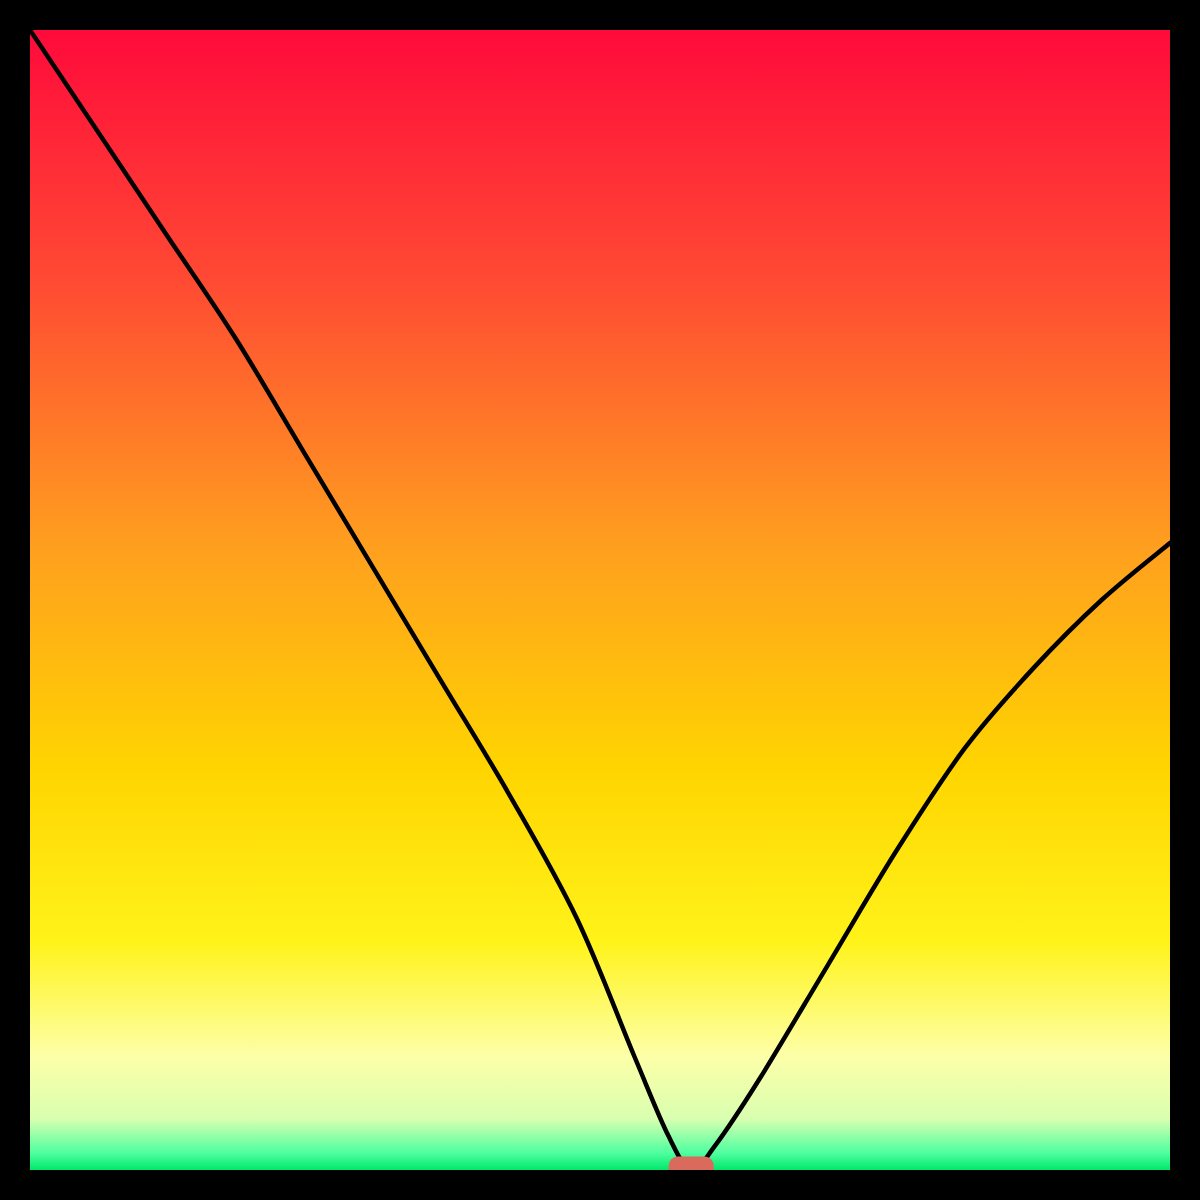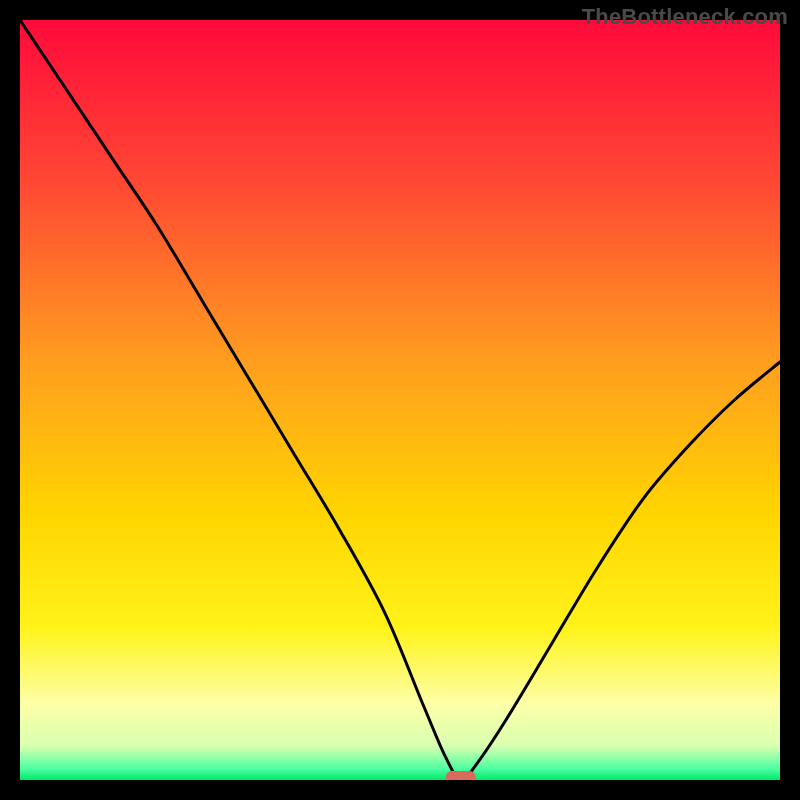--- a/index.html
+++ b/index.html
@@ -38,21 +38,20 @@
   .plot svg {
     display: block;
     width: 760px;
     height: 760px;
   }
 </style>
 </head>
 <body>
 
 <div class="frame">
-  <div class="watermark">TheBottleneck.com</div>
 
   <div class="plot">
     <svg id="chart-svg" viewBox="0 0 760 760" preserveAspectRatio="none">
       <defs>
         <linearGradient id="bg-grad" x1="0" y1="0" x2="0" y2="1">
             <stop offset="0%" stop-color="#ff0a3b"></stop>
             <stop offset="22%" stop-color="#ff4a33"></stop>
             <stop offset="45%" stop-color="#ff9e1f"></stop>
             <stop offset="65%" stop-color="#ffd500"></stop>
             <stop offset="80%" stop-color="#fff31a"></stop>

